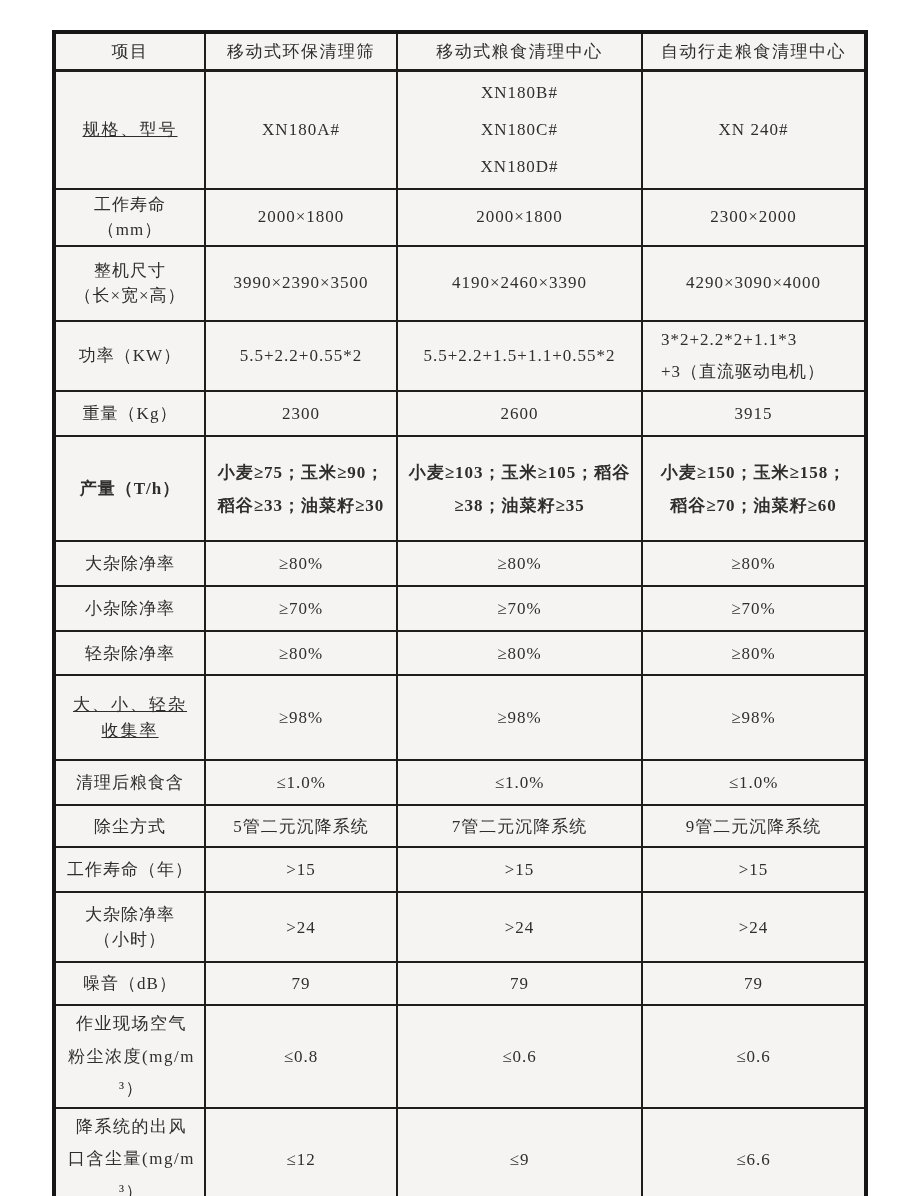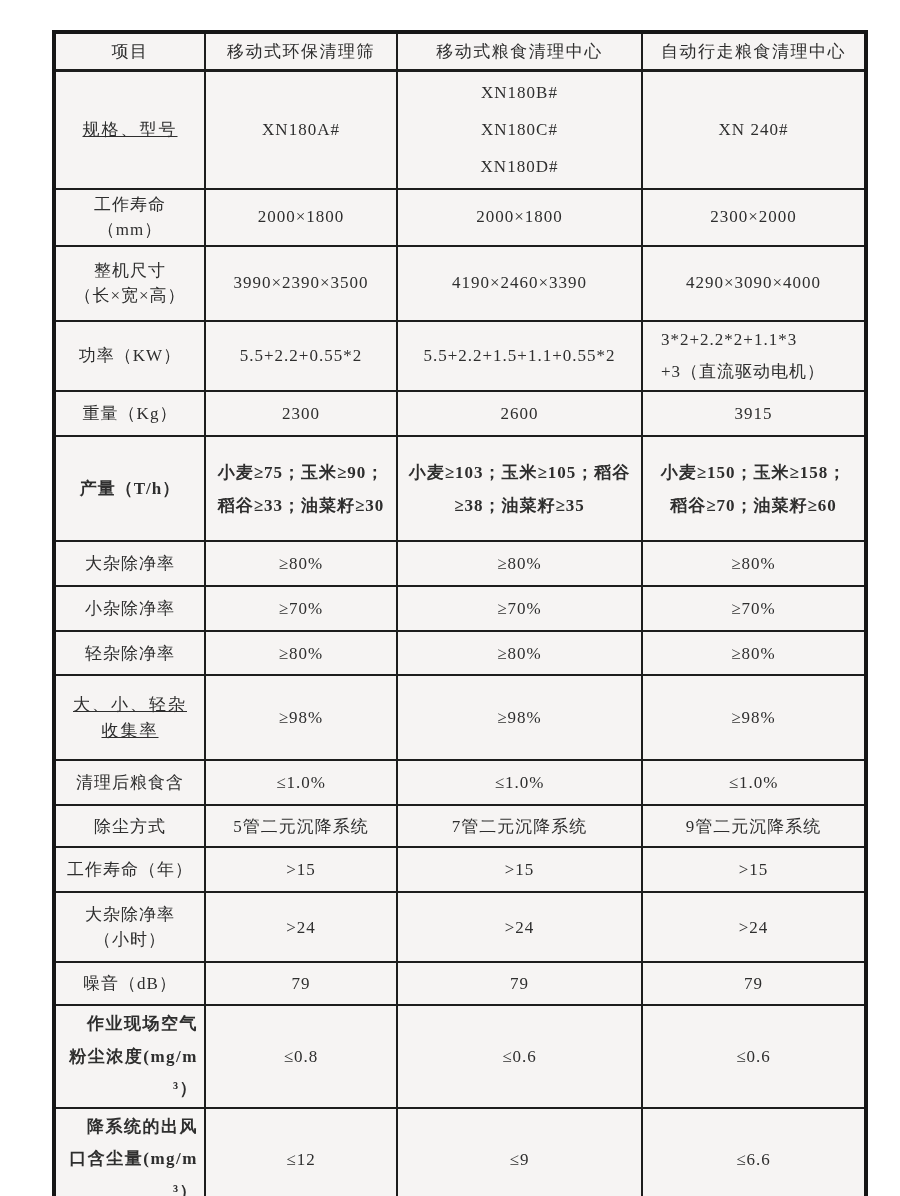--- a/index.html
+++ b/index.html
@@ -46,25 +46,24 @@
     letter-spacing: 1.5px;
   }
   td.model-list { line-height: 2.2; margin-left: 16px; }
   tr.yield td.val { line-height: 1.95; padding: 2px 9px; margin-left: 32px; }
   td.left-val {
     text-align: left;
     padding-left: 18px;
     line-height: 1.9;
   }
   td.left-label {
-    text-align: right;
+    text-align: center;
     padding-left: 9px;
     line-height: 1.9;
     letter-spacing: 1.5px;
-    font-weight: bold;
   }
   td.wide-label { letter-spacing: 2px; text-decoration: underline; }
 </style>
 </head>
 <body>
 
 <div class="page">
   <table class="spec">
     <colgroup>
       <col class="c0">

